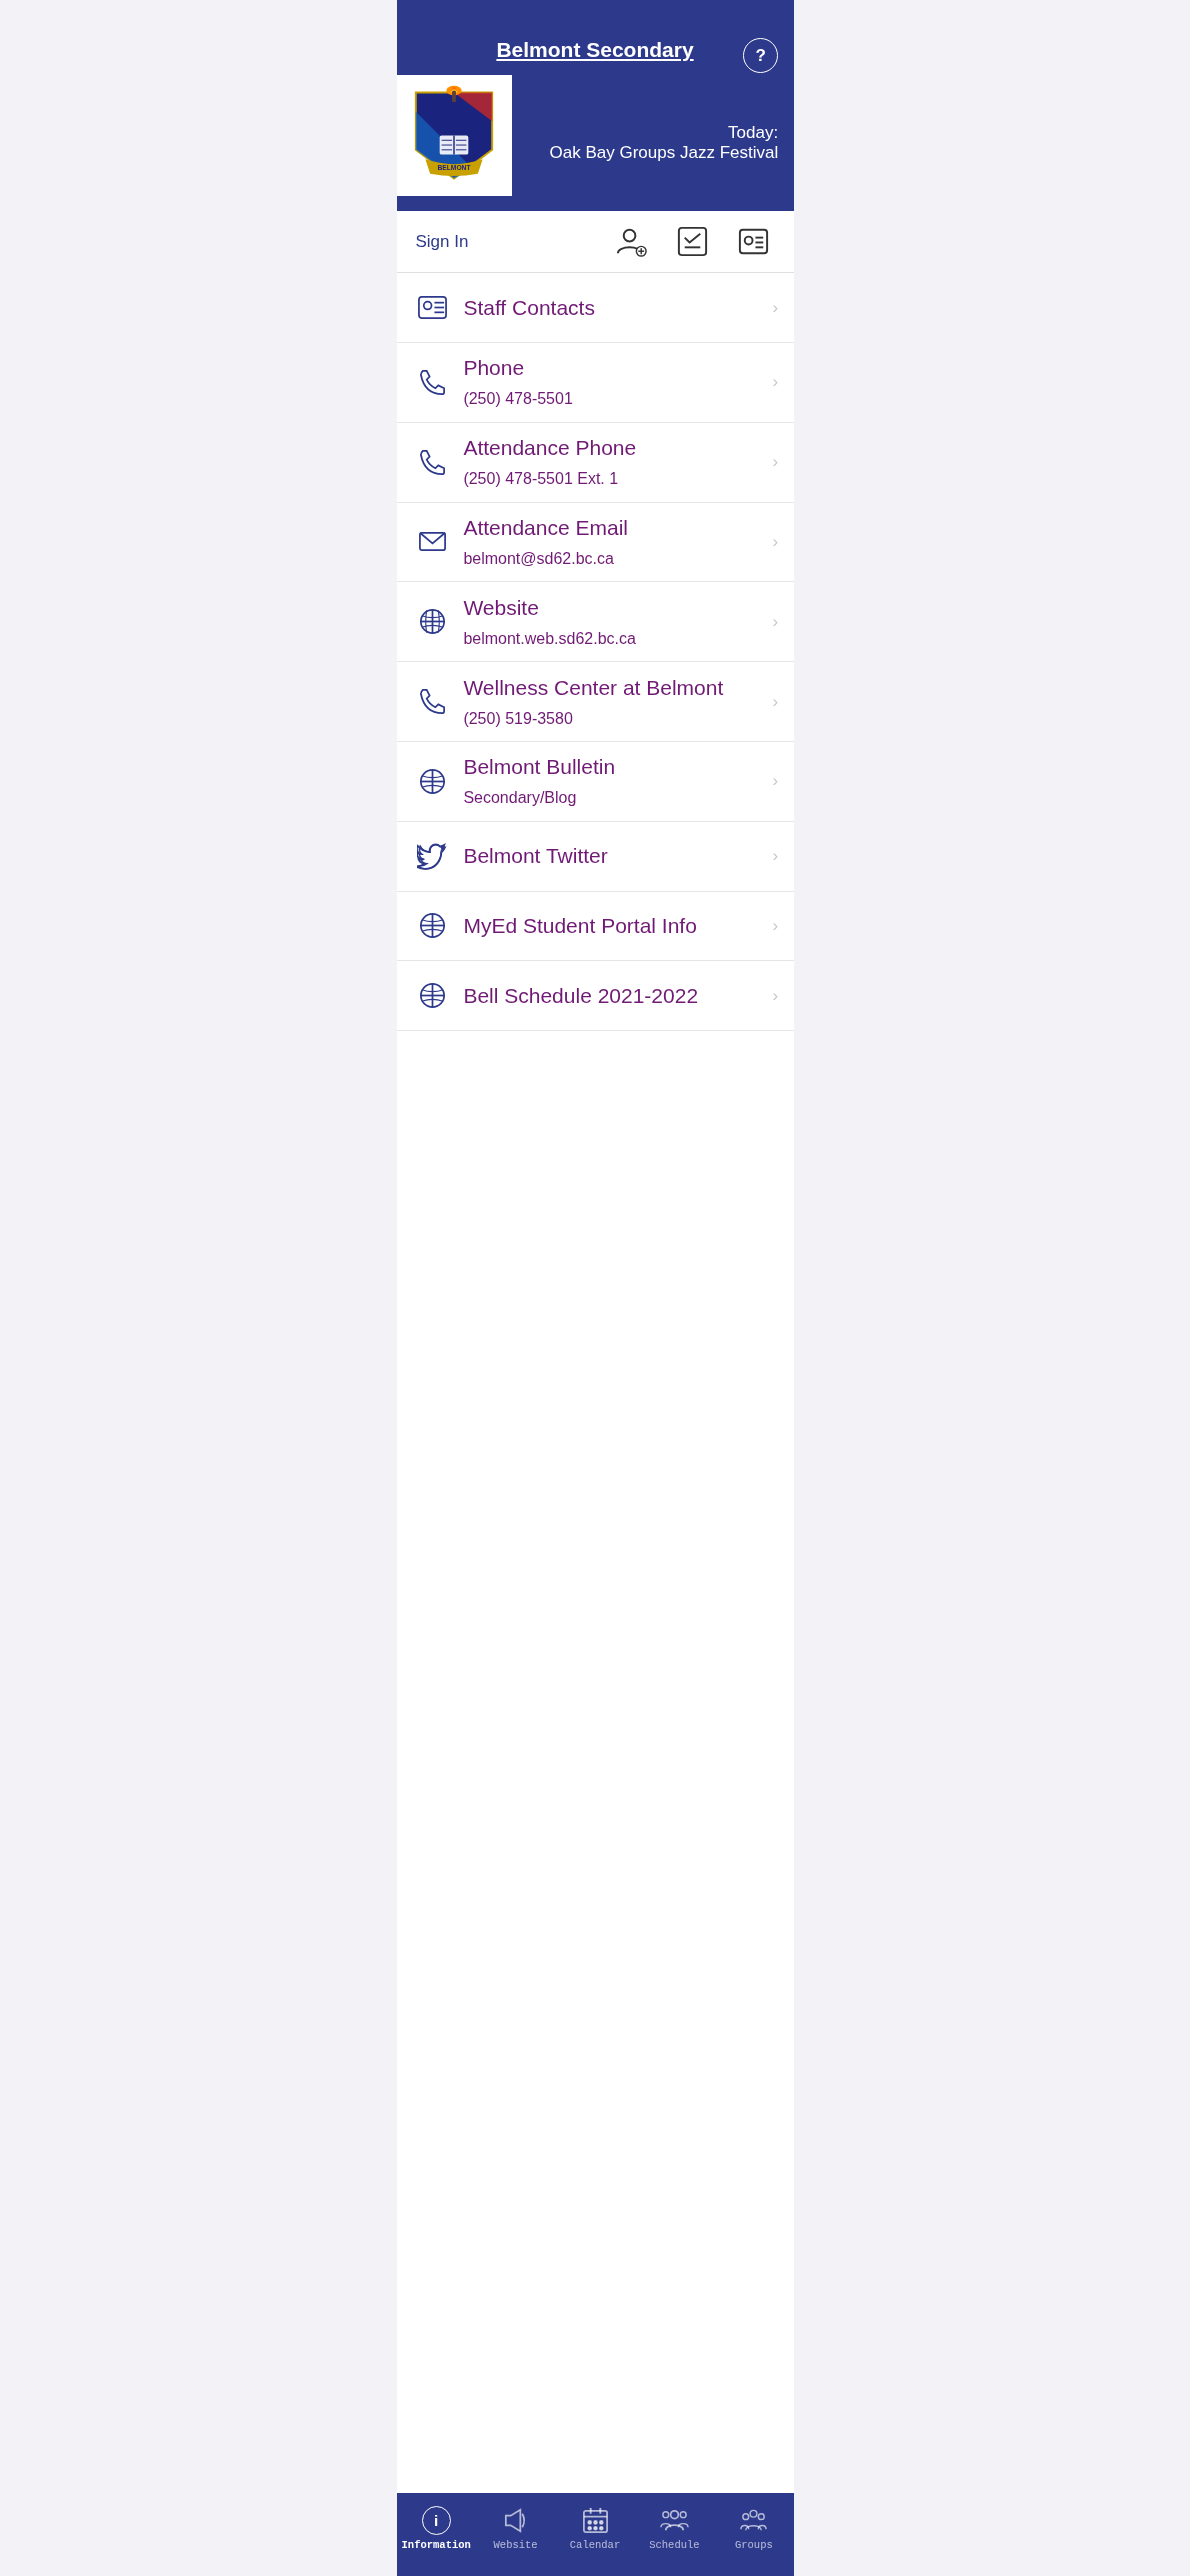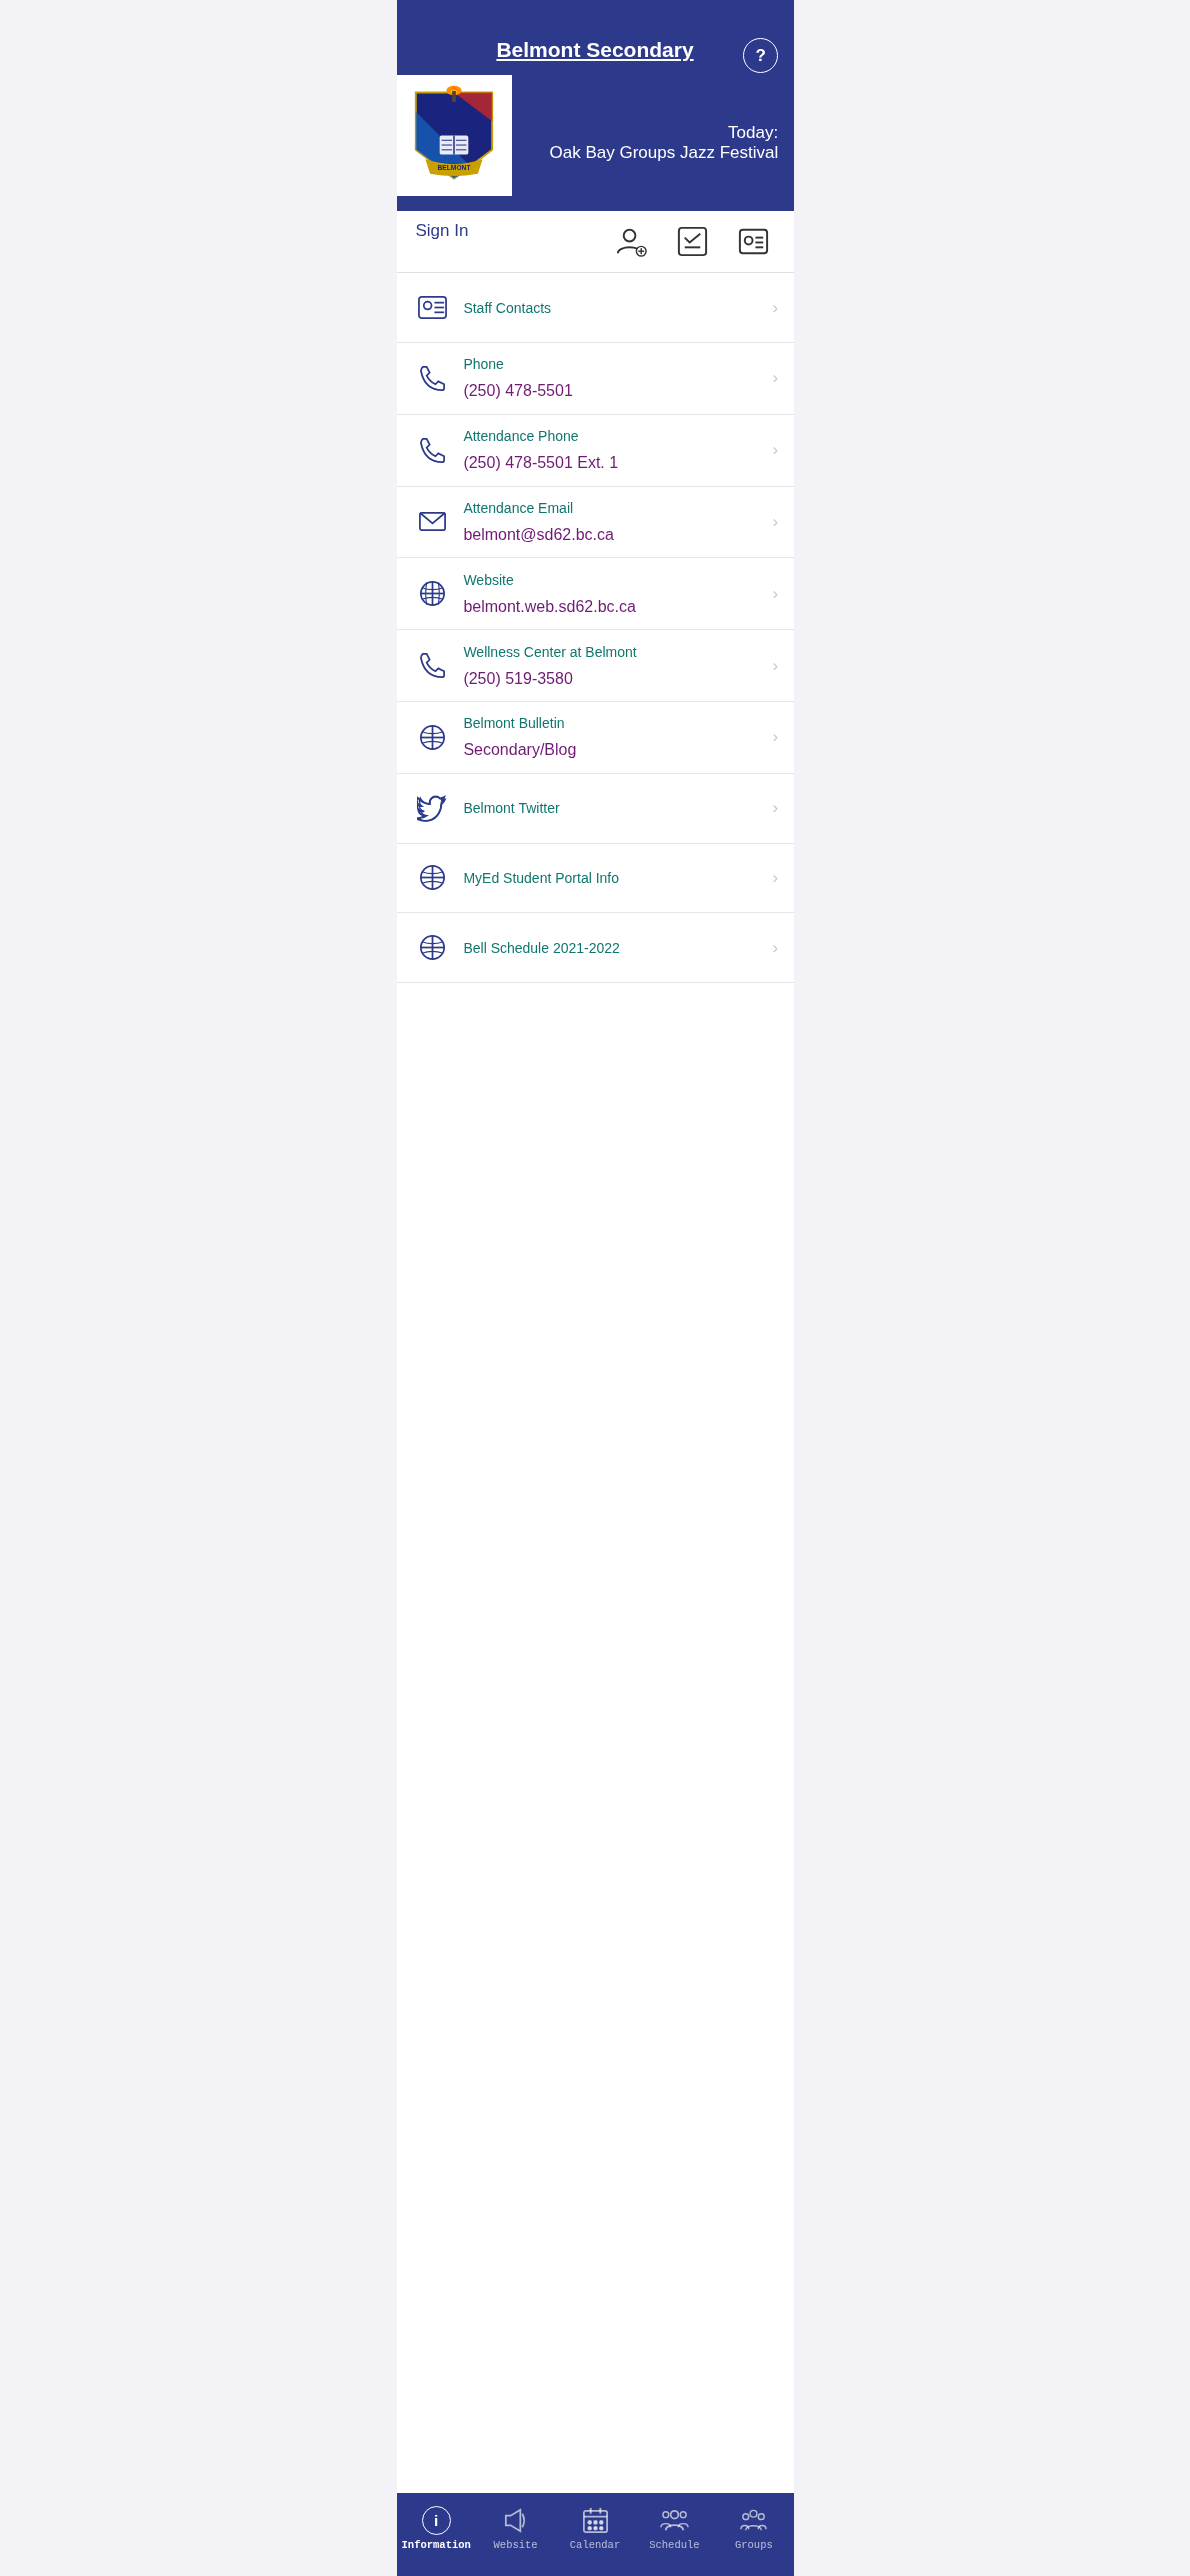--- a/index.html
+++ b/index.html
@@ -86,20 +86,21 @@
       font-size: 17px;
       font-weight: 400;
       text-align: right;
     }
 
     
     .toolbar {
       background: white;
       border-bottom: 1px solid #e0e0e0;
       display: flex;
+      align-items: center;
       padding: 9.6px 19px;
       gap: 19px;
     }
     .toolbar-signin {
       color: #2d3a8c;
       font-size: 17px;
       font-weight: 500;
       cursor: pointer;
       margin-right: auto;
     }
@@ -142,22 +143,22 @@
       height: 31px;
       stroke: #2d3a8c;
       fill: none;
       stroke-width: 1.8;
     }
     .list-content {
       flex: 1;
       padding-left: 9.6px;
     }
     .list-title {
-      color: #0f766e;
-      font-size: 14px;
+      color: #701a75;
+      font-size: 21px;
       font-weight: 400;
     }
     .list-subtitle {
       color: #701a75;
       font-size: 16px;
       margin-top: 10px;
     }
     .list-chevron {
       color: #c7c7cc;
       font-size: 17px;

